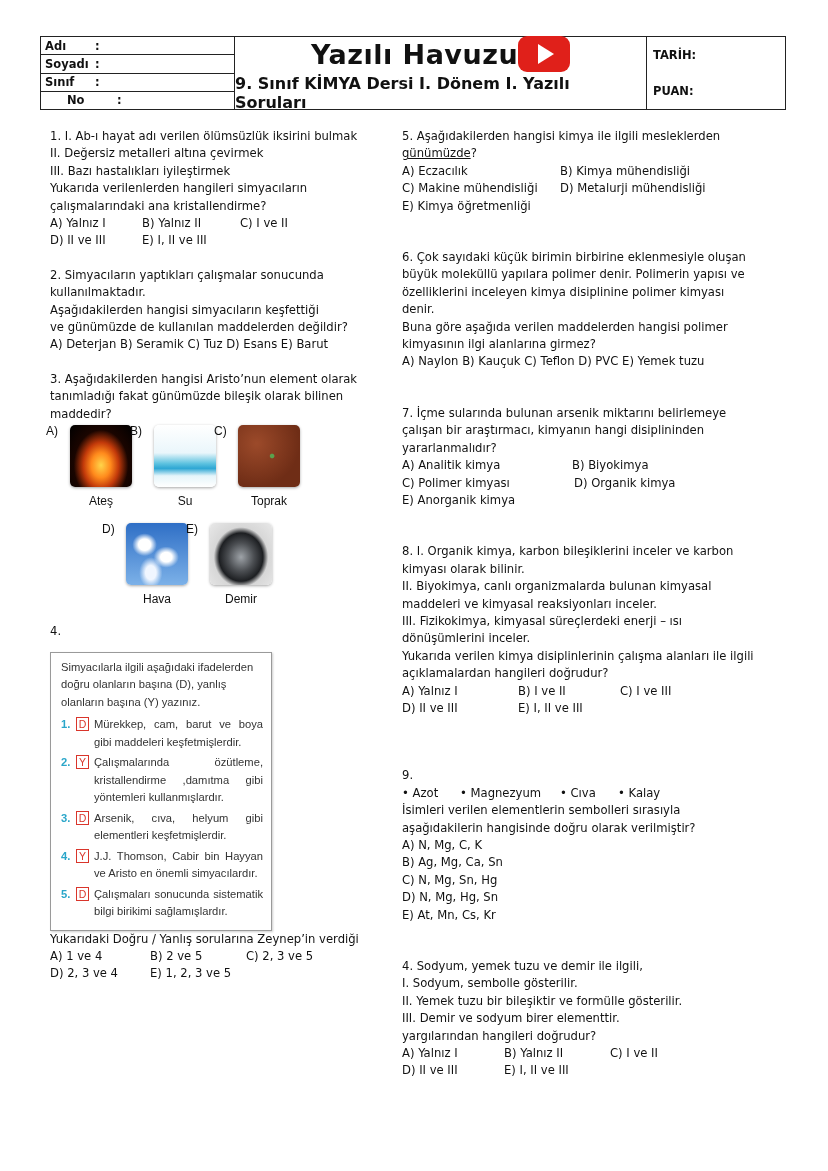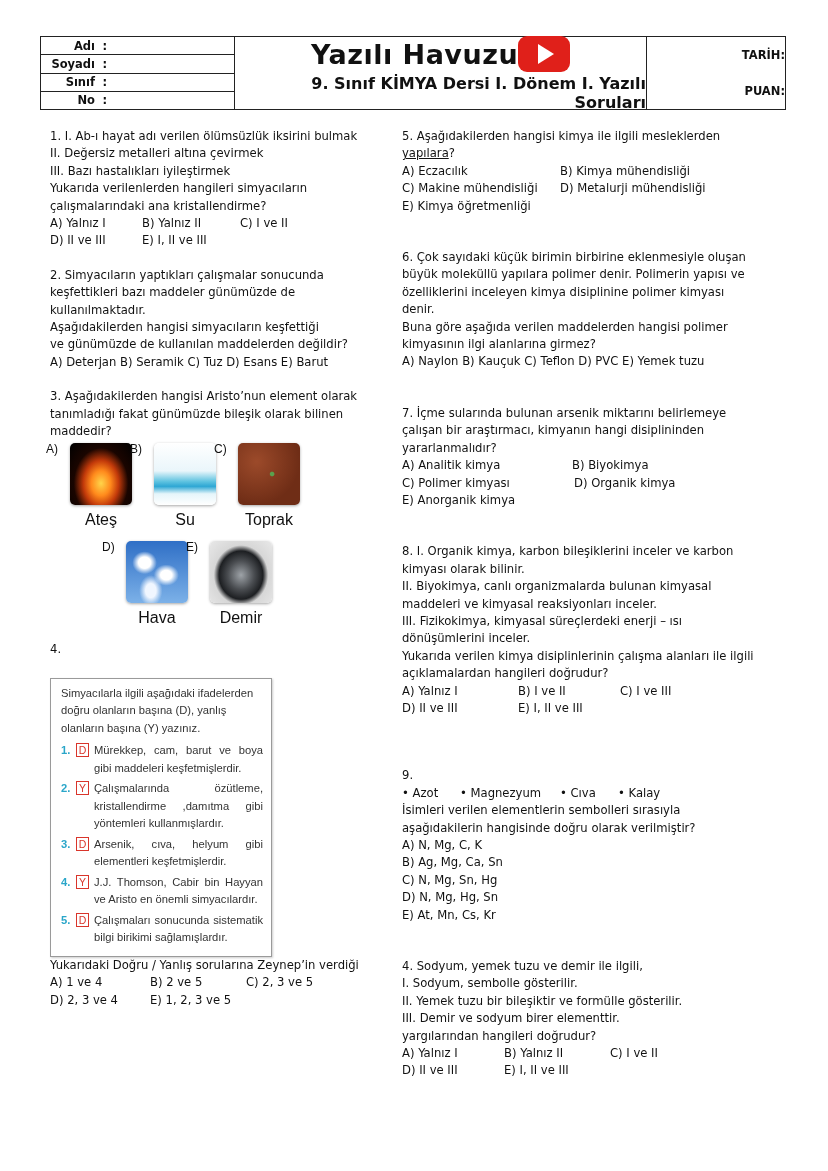--- a/index.html
+++ b/index.html
@@ -1,23 +1,23 @@
 <!DOCTYPE html>
 <html><head>
   <meta charset="utf-8">
   <style>
     * { box-sizing: border-box; margin: 0; padding: 0; }
     html, body { width: 828px; height: 1171px; background: #ffffff; }
     body { position: relative; font-family: "DejaVu Sans", sans-serif; color: #111; overflow: hidden; }
 
     
-    .header { position: absolute; left: 40px; top: 36px; width: 746px; height: 74px; border: 1.5px solid #222; display: flex; text-align: right; }
+    .header { position: absolute; left: 40px; top: 36px; width: 746px; height: 74px; border: 1.5px solid #222; display: flex; }
     .student-fields { width: 194px; border-right: 1.5px solid #222; display: flex; flex-direction: column; }
     .field-row { flex: 1; border-bottom: 1px solid #222; display: flex; align-items: center; font-size: 11.5px; font-weight: bold; padding-left: 4px; }
-    .field-row:last-child { border-bottom: none; }
+    .field-row:last-child { border-bottom: none; margin-left: 22px; }
     .field-label { width: 50px; }
     .field-colon { width: 12px; }
     .title-block { width: 412px; border-right: 1.5px solid #222; display: flex; flex-direction: column; align-items: center; justify-content: center; }
     .brand-row { display: flex; align-items: center; margin-top: 2px; }
     .brand-title { font-size: 27px; font-weight: bold; letter-spacing: 0.5px; }
     .yt-icon { width: 52px; height: 36px; background: #e0201a; border-radius: 9px; display: flex; align-items: center; justify-content: center; }
     .yt-icon::after { content: ""; border-left: 16px solid #fff; border-top: 10px solid transparent; border-bottom: 10px solid transparent; margin-left: 4px; }
     .subtitle { font-size: 16px; font-weight: bold; margin-top: 2px; }
     .meta-block { flex: 1; display: flex; flex-direction: column; justify-content: space-around; padding-left: 6px; font-size: 11.5px; font-weight: bold; }
 
@@ -29,29 +29,29 @@
     .line { white-space: nowrap; }
     .u { text-decoration: underline; }
     .opts { display: flex; }
     .opt { white-space: nowrap; }
 
     
     .img-row { display: flex; position: relative; height: 90px; }
     .img-item { position: relative; width: 84px; text-align: center; }
     .img-letter { position: absolute; left: -4px; top: -2px; font-family: "Liberation Sans", sans-serif; font-size: 12px; }
     .thumb { width: 62px; height: 62px; margin-left: 20px; border-radius: 5px; box-shadow: 0 1px 3px rgba(0,0,0,0.35); }
-    .img-caption { font-family: "Liberation Sans", sans-serif; font-size: 16px; margin-top: 6px; margin-left: 20px; width: 62px; }
+    .img-caption { font-family: "Liberation Sans", sans-serif; font-size: 12px; margin-top: 6px; margin-left: 20px; width: 62px; }
     .fire { background: radial-gradient(ellipse at 50% 65%, #ffd54a 0%, #ff8a1c 22%, #c33a0a 40%, #1a0500 62%, #000 100%); }
     .water { background: linear-gradient(180deg, #ffffff 0%, #eaf6fb 45%, #5fc3e0 62%, #2ea7d4 70%, #e5f5fa 82%, #ffffff 100%); }
     .soil { background: radial-gradient(circle at 55% 50%, #5aa14d 0 4%, transparent 6%), radial-gradient(circle at 30% 30%, #9c4a2a, #6f2d16 70%); }
     .sky { background: radial-gradient(ellipse at 30% 35%, #ffffff 0 10%, transparent 20%), radial-gradient(ellipse at 65% 55%, #ffffff 0 10%, transparent 22%), radial-gradient(ellipse at 40% 80%, #f0f6ff 0 10%, transparent 22%), linear-gradient(180deg, #2f6fc6, #7cb1e8); }
     .iron { background: radial-gradient(ellipse at 50% 55%, #9ea3a8 0%, #4a4d51 30%, #1d1f22 50%, #d7d7d7 62%, #e8e8e8 100%); }
 
     
-    .tf-box { border: 1.5px solid #9a9a9a; padding: 6px 8px 6px 10px; width: 222px; margin-top: 20px; font-family: "Liberation Sans", sans-serif; font-size: 11.2px; line-height: 17.5px; color: #333; box-shadow: 1px 1px 2px rgba(0,0,0,0.2); }
+    .tf-box { border: 1.5px solid #9a9a9a; padding: 6px 8px 6px 10px; width: 222px; margin-top: 11px; font-family: "Liberation Sans", sans-serif; font-size: 11.2px; line-height: 17.5px; color: #333; box-shadow: 1px 1px 2px rgba(0,0,0,0.2); }
     .tf-intro { margin-bottom: 5px; }
     .tf-item { display: flex; margin-bottom: 3px; }
     .tf-num { color: #2aa6c9; font-weight: bold; width: 15px; flex-shrink: 0; }
     .tf-mark { color: #d9352b; border: 1px solid #d9352b; width: 13px; height: 14px; line-height: 12px; font-size: 10.5px; text-align: center; margin-right: 5px; margin-top: 1px; flex-shrink: 0; }
     .tf-text { text-align: justify; }
   </style>
 </head>
 <body>
 
 <div class="header">
@@ -100,21 +100,20 @@
       <span class="opt">C) I ve II</span>
     </div>
     <div class="opts">
       <span class="opt" style="width:92px">D) II ve III</span>
       <span class="opt">E) I, II ve III</span>
     </div>
   </div>
 
   <div class="q">
     <div class="line">2. Simyacıların yaptıkları çalışmalar sonucunda</div>
-    <div class="line">keşfettikleri bazı maddeler günümüzde de</div>
     <div class="line">kullanılmaktadır.</div>
     <div class="line">Aşağıdakilerden hangisi simyacıların keşfettiği</div>
     <div class="line">ve günümüzde de kullanılan maddelerden değildir?</div>
     <div class="line">A) Deterjan B) Seramik  C) Tuz D) Esans E) Barut</div>
   </div>
 
   <div class="q" style="margin-bottom:16px">
     <div class="line">3. Aşağıdakilerden hangisi Aristo’nun element olarak</div>
     <div class="line">tanımladığı fakat günümüzde bileşik olarak bilinen</div>
     <div class="line">maddedir?</div>
@@ -189,21 +188,21 @@
       <span class="opt" style="width:100px">D) 2, 3 ve 4</span>
       <span class="opt">E) 1, 2, 3 ve 5</span>
     </div>
   </div>
 </div>
 
 <div class="col col-right">
 
   <div class="q" style="margin-bottom:34px">
     <div class="line">5. Aşağıdakilerden hangisi kimya ile ilgili mesleklerden</div>
-    <div class="line"><span class="u">yapılara</span><span>?</span></div>
+    <div class="line"><span class="u">günümüzde</span><span>?</span></div>
     <div class="opts">
       <span class="opt" style="width:158px">A) Eczacılık</span>
       <span class="opt">B) Kimya mühendisliği</span>
     </div>
     <div class="opts">
       <span class="opt" style="width:158px">C) Makine mühendisliği</span>
       <span class="opt">D) Metalurji mühendisliği</span>
     </div>
     <div class="line">E) Kimya öğretmenliği</div>
   </div>

